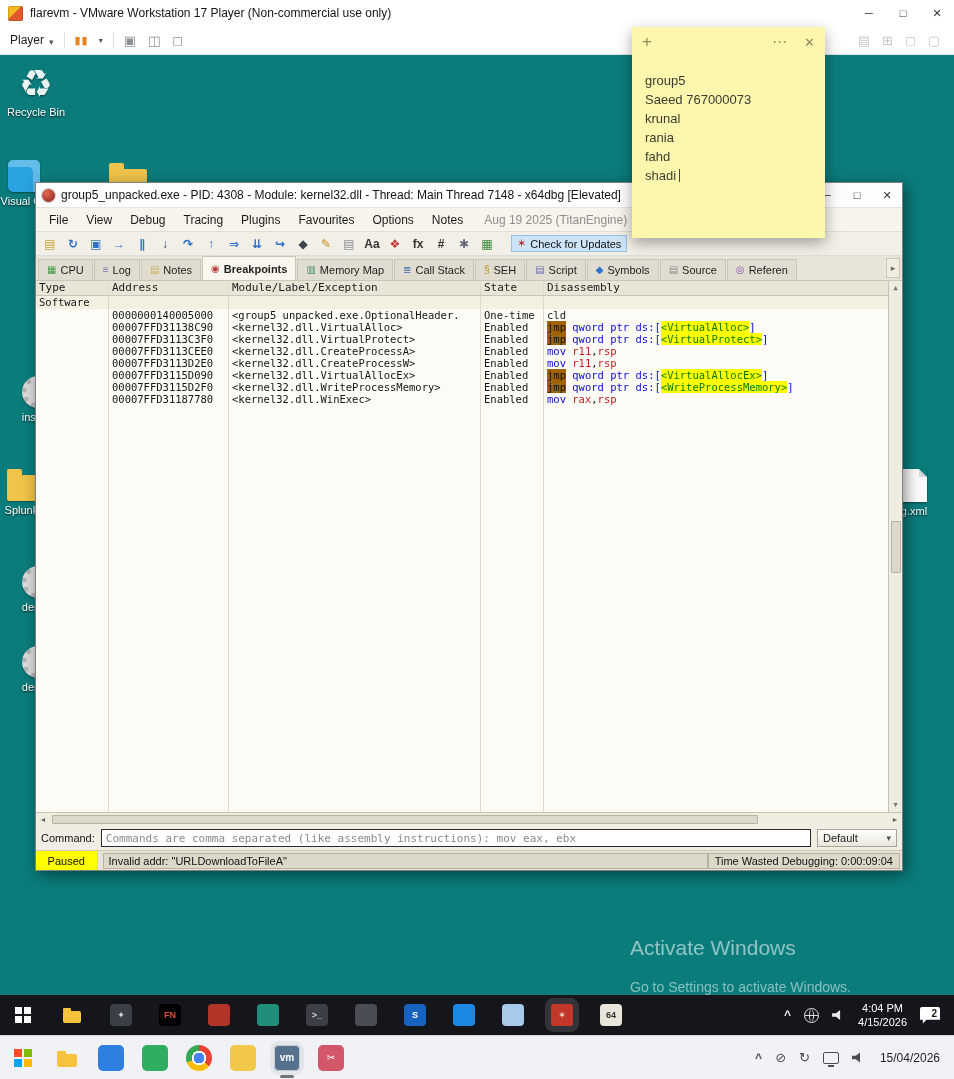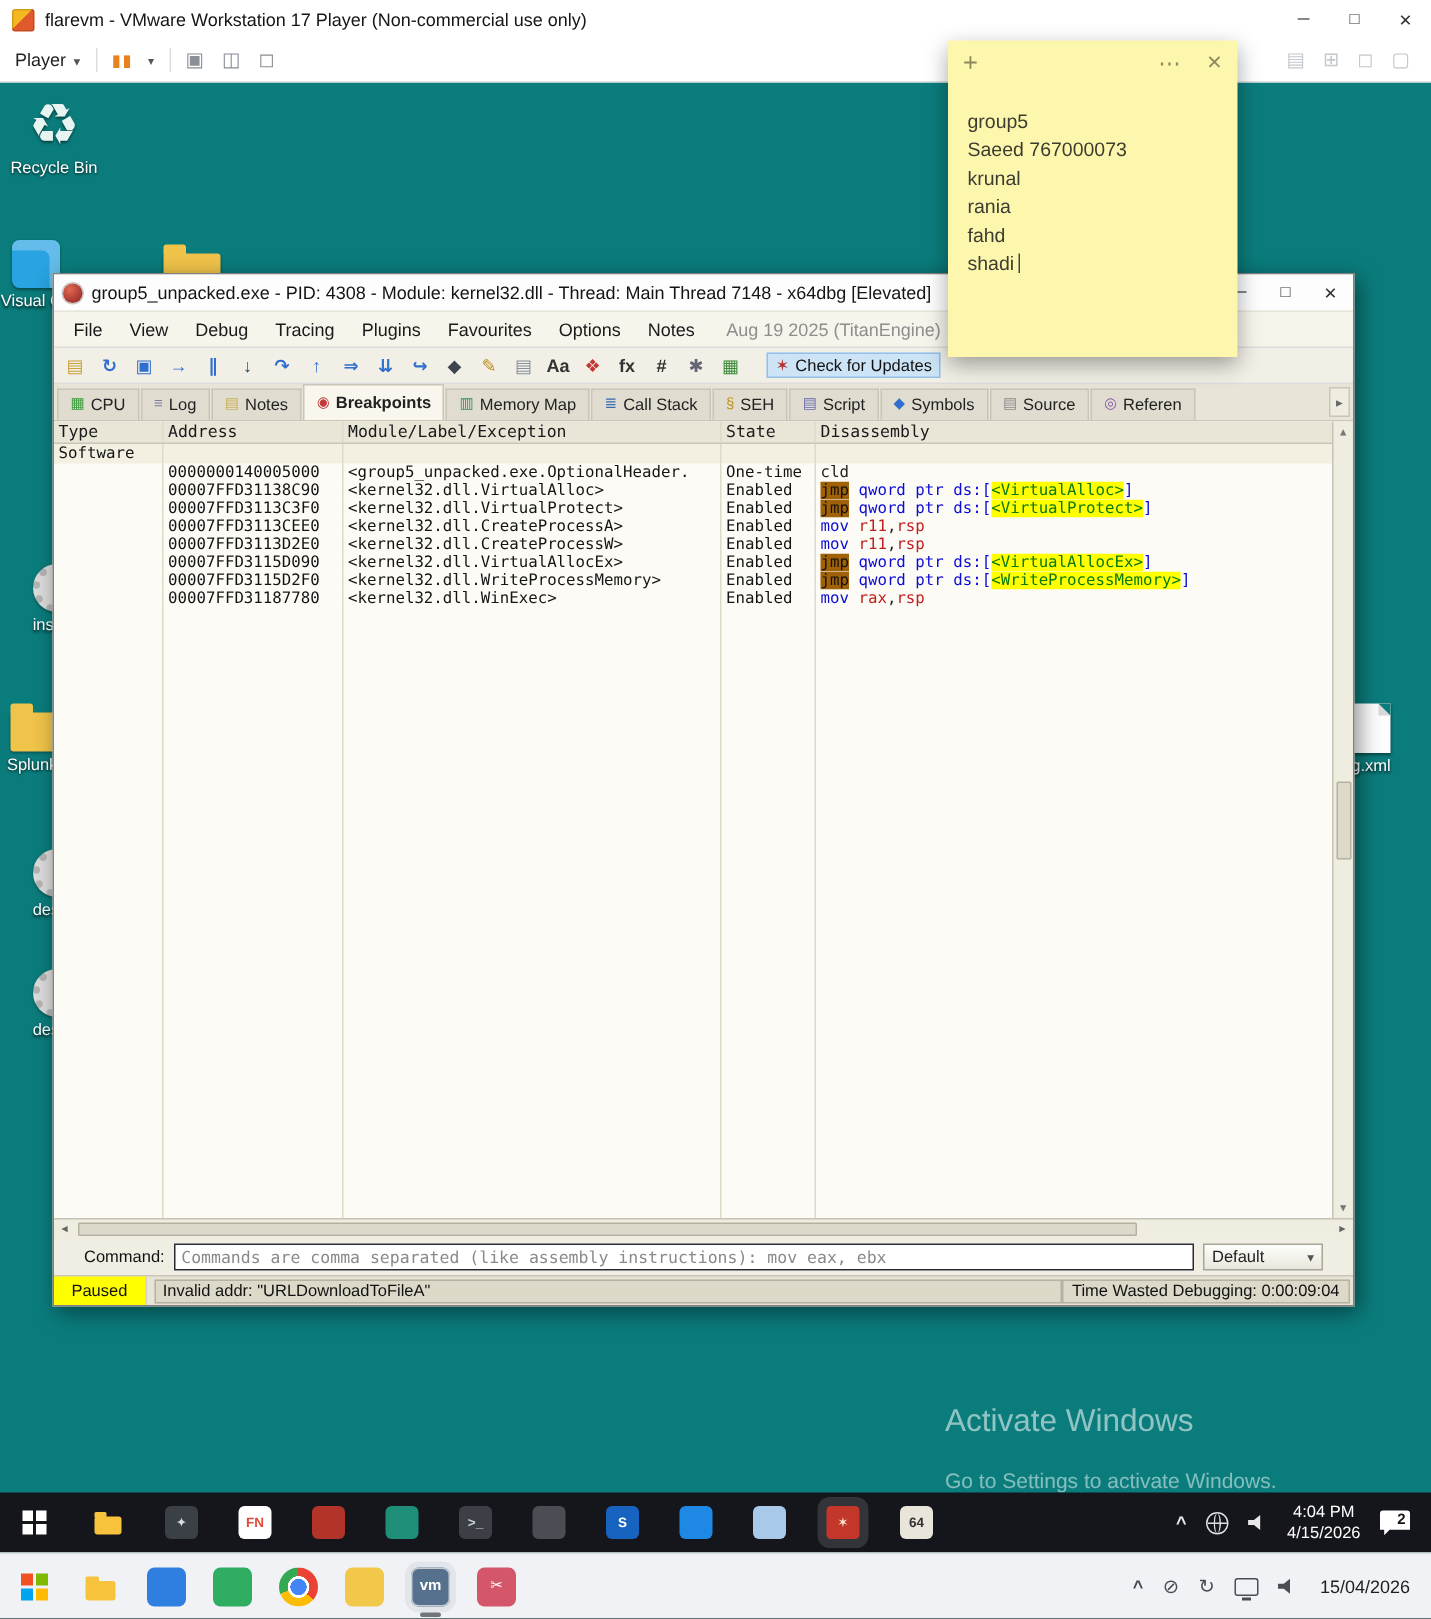--- a/index.html
+++ b/index.html
@@ -91,21 +91,21 @@
 .tk-jmp{background:#a16207;color:#111}
 .tk-api{background:#ffff00;color:#0a7a0a}
 .vsb{position:absolute;top:0;right:0;bottom:0;width:14px;background:#efece0;border-left:1px solid #c6c3b4;display:flex;flex-direction:column;justify-content:space-between;align-items:center;font-size:7px;color:#777;padding:3px 0}
 .vthumb{width:10px;height:52px;background:#dcd9ca;border:1px solid #b5b2a3;border-radius:1px}
 .hsb{height:14px;flex:0 0 14px;background:#efece0;border-top:1px solid #c6c3b4;display:flex;align-items:center;position:relative}
 .hsb .ar{width:14px;text-align:center;font-size:7px;color:#666}
 .h-right{margin-left:auto}
 .hthumb{position:absolute;left:16px;top:2px;width:706px;height:9px;background:#dcd9ca;border:1px solid #b5b2a3;border-radius:1px}
 
 
-.cmd{height:24px;flex:0 0 24px;display:flex;align-items:center;gap:6px;padding:0 20px;background:#f0eee2}
+.cmd{height:24px;flex:0 0 24px;display:flex;align-items:center;gap:6px;padding:0 5px;background:#f0eee2}
 .cmd-label{font-size:11px;color:#111;white-space:nowrap}
 .cmd-input{flex:1;height:18px;border:1px solid #2b2b33;background:#fff;font-family:"DejaVu Sans Mono","Liberation Mono",monospace;font-size:11px;padding:0 4px;color:#333;outline:none}
 .cmd-input::placeholder{color:#8a8a8a}
 .ddl{width:80px;height:18px;border:1px solid #a8a598;background:linear-gradient(#fdfdfb,#e9e7dc);display:flex;align-items:center;justify-content:space-between;padding:0 5px;font-size:11px;color:#222}
 .sbar{height:20px;flex:0 0 20px;display:flex;align-items:center;background:#e7e4d5;border-top:1px solid #c9c6b8;font-size:11px;color:#111}
 .paused{width:62px;height:100%;background:#ffff00;display:flex;align-items:center;justify-content:center;border-right:1px solid #d6d3c4}
 .smsg{width:610px;height:16px;margin-left:5px;background:#ddd9c9;border:1px solid #b5b2a3;display:flex;align-items:center;padding:0 5px;overflow:hidden;white-space:nowrap}
 .stime{margin-left:auto;height:16px;margin-right:2px;border:1px solid #b5b2a3;background:#ddd9c9;display:flex;align-items:center;padding:0 6px;white-space:nowrap}
 
 
@@ -475,21 +475,21 @@
           <div class="tile st-vmstart"></div>
 
           <div class="tile st-folder">
             <span class="tg"></span>
           </div>
 
           <div class="tile" style="background: rgb(59, 64, 70); color: rgb(216, 220, 226);">
             <span class="tg">✦</span>
           </div>
 
-          <div class="tile" style="background: #ffffff; color: rgb(224, 74, 56);">
+          <div class="tile" style="background: #000000; color: rgb(224, 74, 56);">
             <span class="tg">FN</span>
           </div>
 
           <div class="tile" style="background: rgb(178, 51, 39); color: rgb(255, 255, 255);">
             <span class="tg"></span>
           </div>
 
           <div class="tile" style="background: rgb(31, 143, 122); color: rgb(255, 255, 255);">
             <span class="tg"></span>
           </div>

